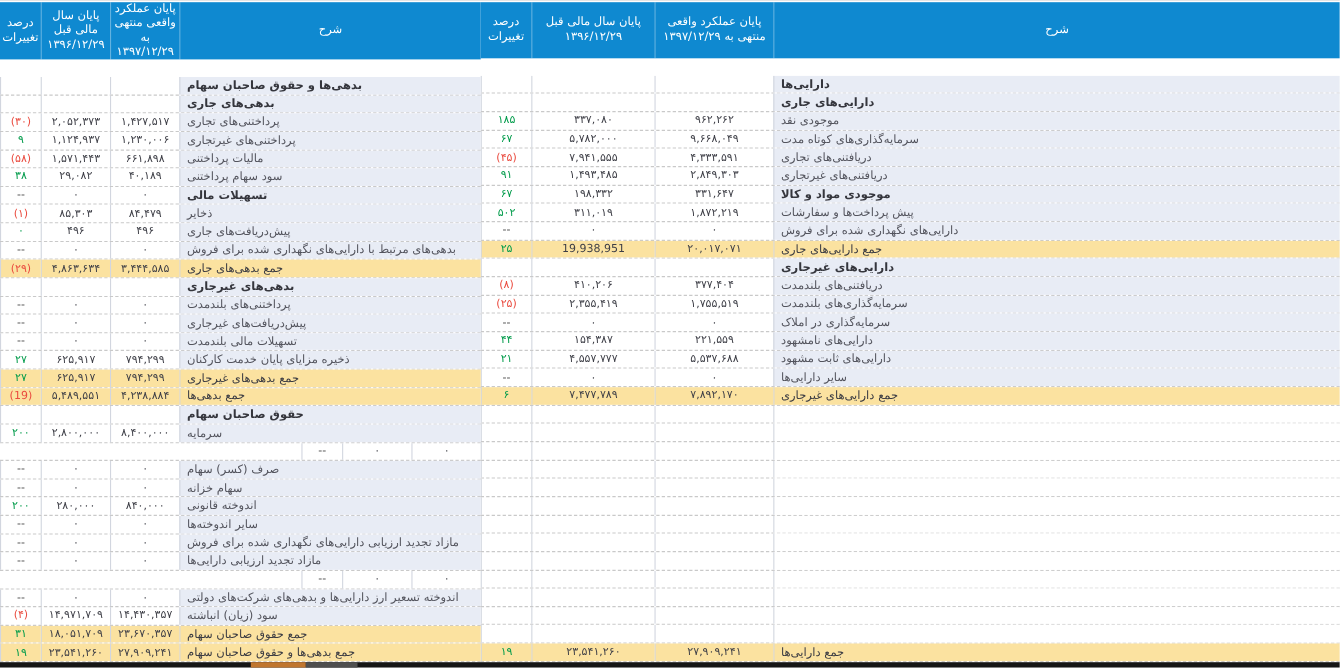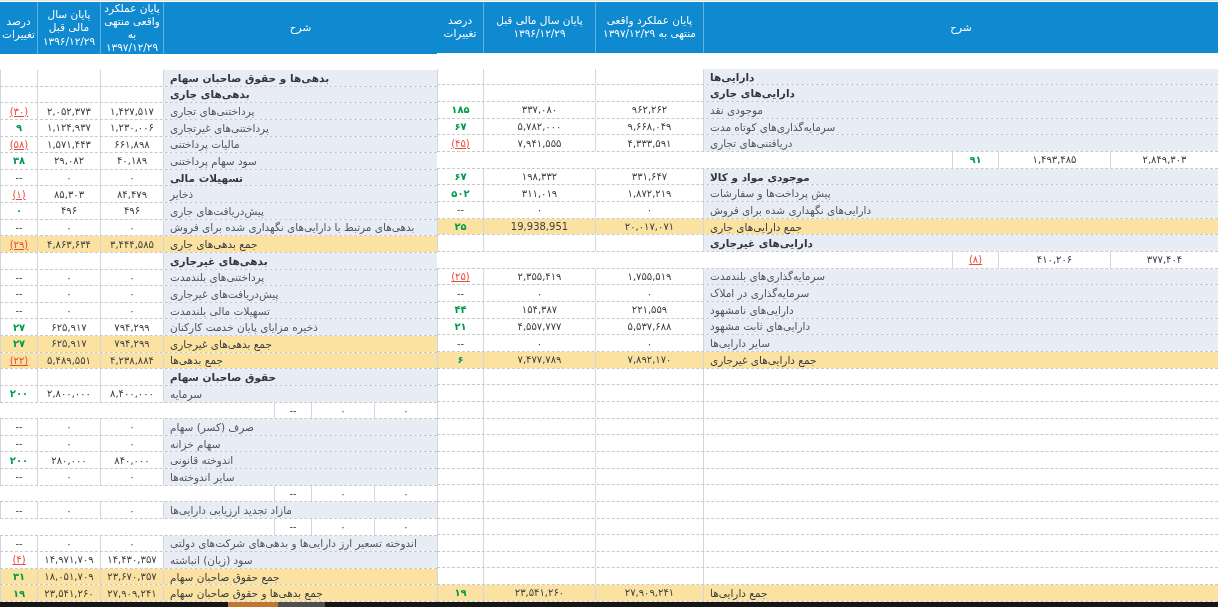--- a/index.html
+++ b/index.html
@@ -32,22 +32,22 @@
   .assets .c1 { width:515px; }  .assets .c2 { width:108px; }
   .assets .c3 { width:112px; }  .assets .c4 { width:46px; }
   .liab  .c1 { width:274px; }   .liab  .c2 { width:63px; }
   .liab  .c3 { width:63px; }    .liab  .c4 { width:37px; }
 
   .boldrow .sharh { font-weight:bold; color:#35363d; }
   .row.total .cell { background:#fbe2a0; }
   .row.total .sharh { color:#3a3b42; }
   .row.empty .sharh { background:#fff; }
 
-  .pos  { color:#009b4a;font-weight:bold; }
-  .neg  { color:#ea4b3f;text-decoration:underline; }
+  .pos  { color:#009b4a; }
+  .neg  { color:#ea4b3f; }
   .dash { color:#4a4a4a; }
 
   
   .bottombar { position:absolute; left:0; bottom:0; width:1218px; height:5px; background:#161616; }
   .bottombar .seg { position:absolute; top:0; height:5px; }
   .seg.active   { left:228px; width:50px; }
   .seg.inactive { left:278px; width:47px; }
 </style>
 </head>
 <body>
@@ -86,20 +86,21 @@
             <div class="cell num c3">۵,۷۸۲,۰۰۰</div>
             <div class="cell pct c4 pos">۶۷</div>
           </div>
           <div class="row">
             <div class="cell sharh c1 sharh">دریافتنی‌های تجاری</div>
             <div class="cell num c2">۴,۳۳۳,۵۹۱</div>
             <div class="cell num c3">۷,۹۴۱,۵۵۵</div>
             <div class="cell pct c4 neg">(۴۵)</div>
           </div>
           <div class="row">
+            <div class="cell sharh c1 sharh">دریافتنی‌های غیرتجاری</div>
             <div class="cell num c2">۲,۸۴۹,۳۰۳</div>
             <div class="cell num c3">۱,۴۹۳,۴۸۵</div>
             <div class="cell pct c4 pos">۹۱</div>
           </div>
           <div class="row boldrow">
             <div class="cell sharh c1 sharh">موجودی مواد و کالا</div>
             <div class="cell num c2">۳۳۱,۶۴۷</div>
             <div class="cell num c3">۱۹۸,۳۳۲</div>
             <div class="cell pct c4 pos">۶۷</div>
           </div>
@@ -121,20 +122,21 @@
             <div class="cell num c3">19,938,951</div>
             <div class="cell pct c4 pos">۲۵</div>
           </div>
           <div class="row boldrow">
             <div class="cell sharh c1 sharh">دارایی‌های غیرجاری</div>
             <div class="cell num c2"></div>
             <div class="cell num c3"></div>
             <div class="cell pct c4"></div>
           </div>
           <div class="row">
+            <div class="cell sharh c1 sharh">دریافتنی‌های بلندمدت</div>
             <div class="cell num c2">۳۷۷,۴۰۴</div>
             <div class="cell num c3">۴۱۰,۲۰۶</div>
             <div class="cell pct c4 neg">(۸)</div>
           </div>
           <div class="row">
             <div class="cell sharh c1 sharh">سرمایه‌گذاری‌های بلندمدت</div>
             <div class="cell num c2">۱,۷۵۵,۵۱۹</div>
             <div class="cell num c3">۲,۳۵۵,۴۱۹</div>
             <div class="cell pct c4 neg">(۲۵)</div>
           </div>
@@ -361,21 +363,21 @@
           <div class="row total">
             <div class="cell sharh c1 sharh">جمع بدهی‌های غیرجاری</div>
             <div class="cell num c2">۷۹۴,۲۹۹</div>
             <div class="cell num c3">۶۲۵,۹۱۷</div>
             <div class="cell pct c4 pos">۲۷</div>
           </div>
           <div class="row total">
             <div class="cell sharh c1 sharh">جمع بدهی‌ها</div>
             <div class="cell num c2">۴,۲۳۸,۸۸۴</div>
             <div class="cell num c3">۵,۴۸۹,۵۵۱</div>
-            <div class="cell pct c4 neg">(۲۲)</div>
+            <div class="cell pct c4 neg">(19)</div>
           </div>
           <div class="row boldrow">
             <div class="cell sharh c1 sharh">حقوق صاحبان سهام</div>
             <div class="cell num c2"></div>
             <div class="cell num c3"></div>
             <div class="cell pct c4"></div>
           </div>
           <div class="row">
             <div class="cell sharh c1 sharh">سرمایه</div>
             <div class="cell num c2">۸,۴۰۰,۰۰۰</div>
@@ -405,20 +407,21 @@
             <div class="cell num c3">۲۸۰,۰۰۰</div>
             <div class="cell pct c4 pos">۲۰۰</div>
           </div>
           <div class="row">
             <div class="cell sharh c1 sharh">سایر اندوخته‌ها</div>
             <div class="cell num c2">۰</div>
             <div class="cell num c3">۰</div>
             <div class="cell pct c4 dash">--</div>
           </div>
           <div class="row">
+            <div class="cell sharh c1 sharh">مازاد تجدید ارزیابی دارایی‌های نگهداری شده برای فروش</div>
             <div class="cell num c2">۰</div>
             <div class="cell num c3">۰</div>
             <div class="cell pct c4 dash">--</div>
           </div>
           <div class="row">
             <div class="cell sharh c1 sharh">مازاد تجدید ارزیابی دارایی‌ها</div>
             <div class="cell num c2">۰</div>
             <div class="cell num c3">۰</div>
             <div class="cell pct c4 dash">--</div>
           </div>

